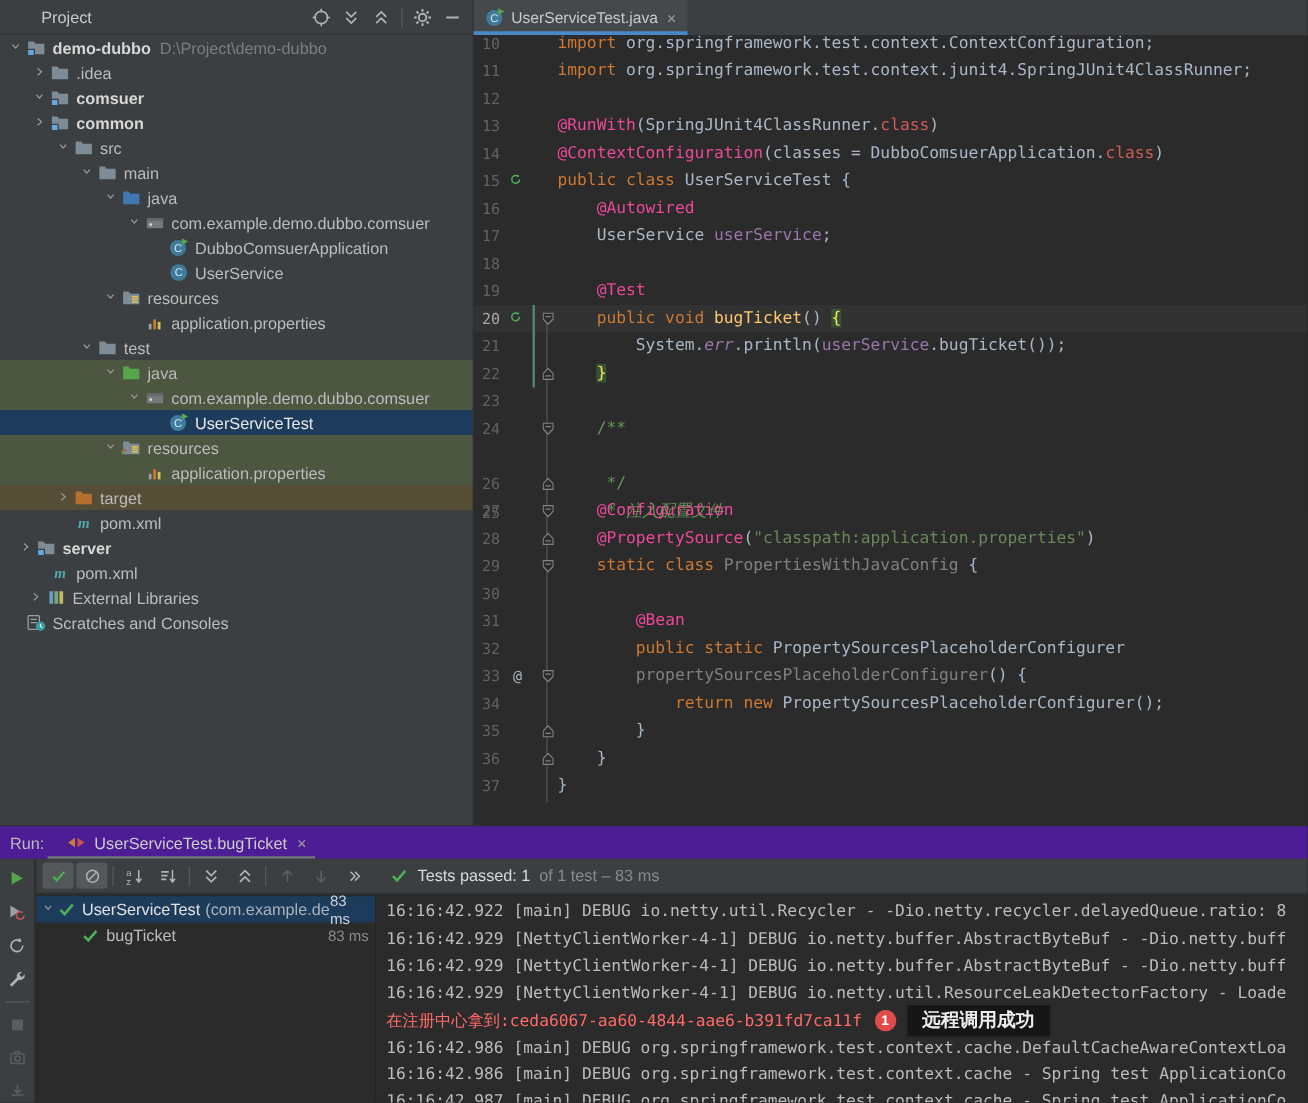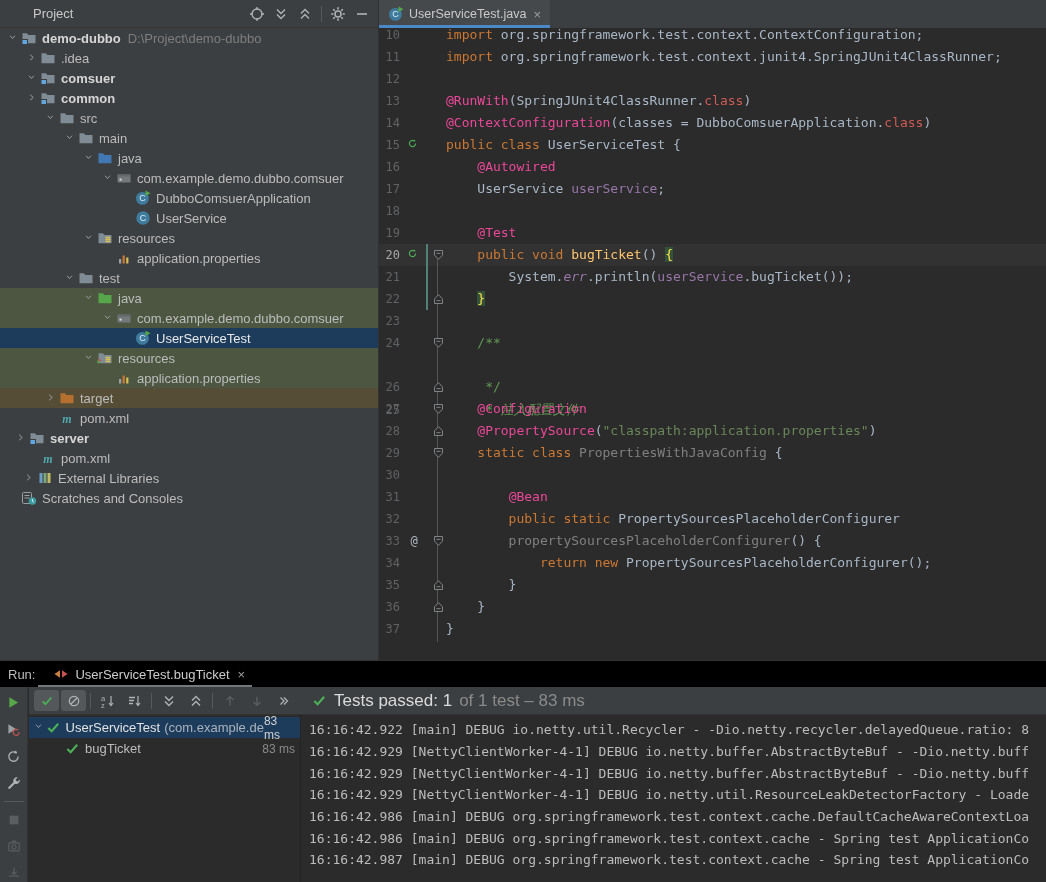--- a/index.html
+++ b/index.html
@@ -54,30 +54,30 @@
   .tk-f{color:#9876aa;}
   .tk-fi{color:#9876aa;font-style:italic;}
   .tk-d{color:#a9b7c6;}
   .tk-m{color:#ffc66d;}
   .tk-g{color:#808080;}
   .tk-r{color:#cf5b56;}
   .tk-bm{background:#345239;color:#ffe24a;}
 
   
   #run-panel{position:absolute;left:0;top:660px;width:1046px;height:222px;background:#2b2b2b;border-top:1px solid #323232;box-sizing:border-box;}
-  #rp-tabs{height:26px;background:#000000;border-bottom:1px solid #333;display:flex;align-items:center;padding-left:8px;position:relative;}
+  #rp-tabs{height:26px;background:#4c1d95;border-bottom:1px solid #333;display:flex;align-items:center;padding-left:8px;position:relative;}
   #rp-run-label{font-size:13px;color:#bcbcbc;margin-right:14px;}
   .rtab{display:flex;align-items:center;gap:6px;font-size:13px;color:#cccccc;height:100%;padding:0 4px;}
   .rtab .close{color:#9aa0a3;font-size:13px;margin-left:2px;}
   #rtab-underline{position:absolute;left:38px;width:214px;bottom:0;height:2px;background:#72787b;}
   #rp-toolbar{position:absolute;top:26px;left:29px;right:0;height:27px;background:#3c3f41;border-bottom:1px solid #333;display:flex;align-items:center;padding-left:5px;gap:2px;}
   .tbtn{min-width:25px;height:21px;display:flex;align-items:center;justify-content:center;border-radius:3px;color:#b0b3b5;font-size:13px;}
   .tbtn.pressed{background:#54585b;}
   .tbtn.disabled{color:#5c6062;}
-  #rp-status{display:flex;align-items:center;gap:7px;margin-left:14px;font-size:17px;}
+  #rp-status{display:flex;align-items:center;gap:7px;margin-left:14px;font-size:13px;}
   #rp-status .p{color:#dadada;}
   #rp-status .r{color:#8a8a8a;}
   #rp-strip{position:absolute;top:26px;left:0;width:28px;bottom:0;background:#3c3f41;border-right:1px solid #333;display:flex;flex-direction:column;align-items:center;padding-top:7px;gap:9px;box-sizing:border-box;}
   .sicon{width:18px;height:18px;display:flex;align-items:center;justify-content:center;}
   .strip-sep{width:20px;height:1px;background:#56595b;}
   #rp-tree{position:absolute;top:54px;left:29px;width:271px;bottom:0;background:#2b2b2b;padding-top:2px;}
   .rrow{height:21px;display:flex;align-items:center;font-size:13px;color:#bcbcbc;}
   .rrow.selected{background:#1d3c5c;color:#e2e2e2;}
   .rrow .r-chev{width:14px;display:flex;justify-content:center;}
   .rrow .r-check{width:16px;margin-right:4px;}
@@ -867,17 +867,18 @@
         </span>
         <span>bugTicket</span>
         <span class="time">83 ms</span>
       </div>
     </div>
   <div id="rp-console">
       <div class="con-line"><span class="con-text">16:16:42.922 [main] DEBUG io.netty.util.Recycler - -Dio.netty.recycler.delayedQueue.ratio: 8</span></div>
       <div class="con-line"><span class="con-text">16:16:42.929 [NettyClientWorker-4-1] DEBUG io.netty.buffer.AbstractByteBuf - -Dio.netty.buff</span></div>
       <div class="con-line"><span class="con-text">16:16:42.929 [NettyClientWorker-4-1] DEBUG io.netty.buffer.AbstractByteBuf - -Dio.netty.buff</span></div>
       <div class="con-line"><span class="con-text">16:16:42.929 [NettyClientWorker-4-1] DEBUG io.netty.util.ResourceLeakDetectorFactory - Loade</span></div>
+      <div class="con-line error"><span class="con-text">在注册中心拿到:ceda6067-aa60-4844-aae6-b391fd7ca11f</span><span class="badge">1</span><span class="tooltip">远程调用成功</span></div>
       <div class="con-line"><span class="con-text">16:16:42.986 [main] DEBUG org.springframework.test.context.cache.DefaultCacheAwareContextLoa</span></div>
       <div class="con-line"><span class="con-text">16:16:42.986 [main] DEBUG org.springframework.test.context.cache - Spring test ApplicationCo</span></div>
       <div class="con-line"><span class="con-text">16:16:42.987 [main] DEBUG org.springframework.test.context.cache - Spring test ApplicationCo</span></div>
     </div>
 </div>
 
 </body></html>

